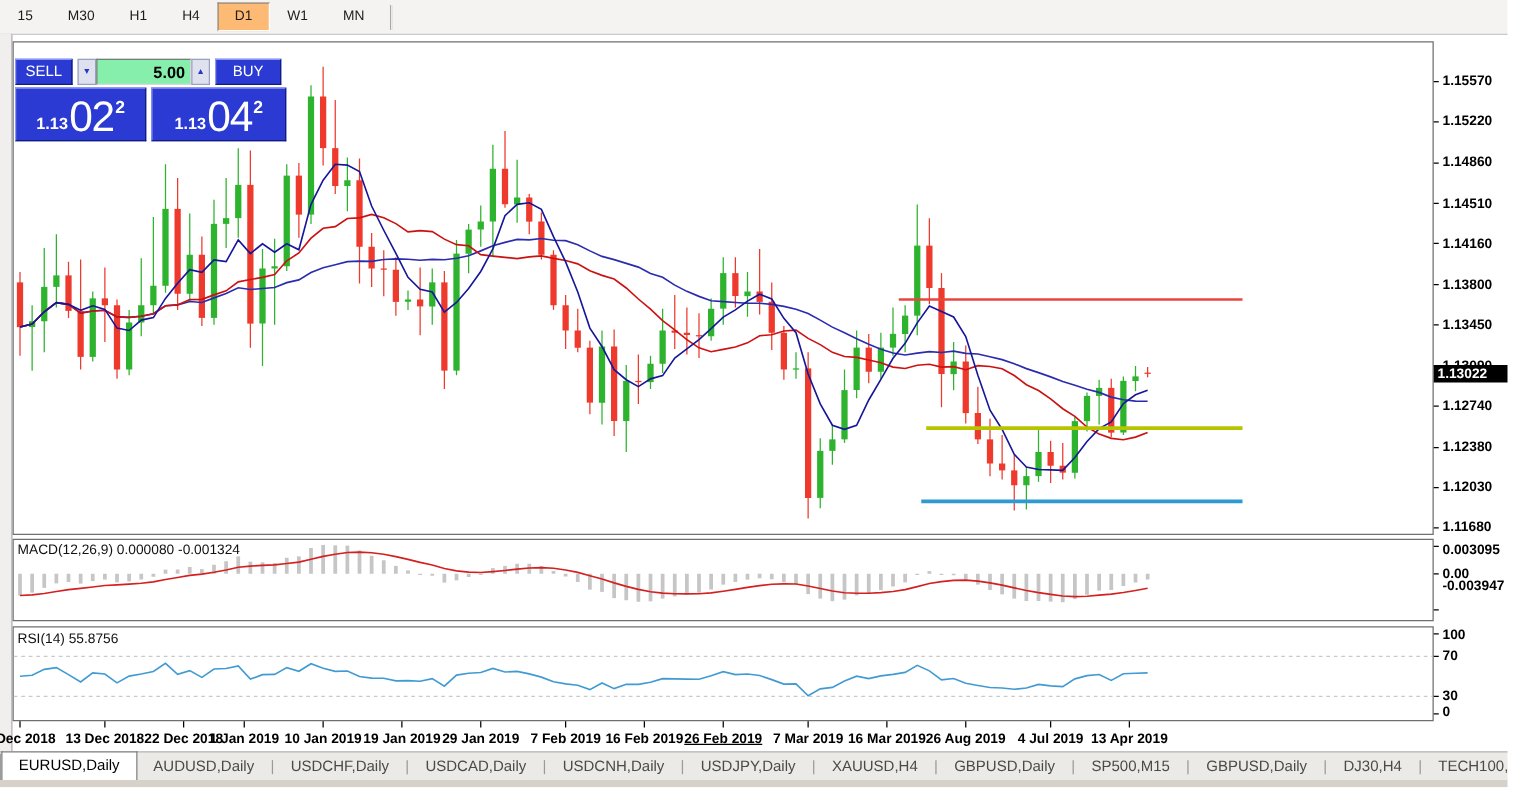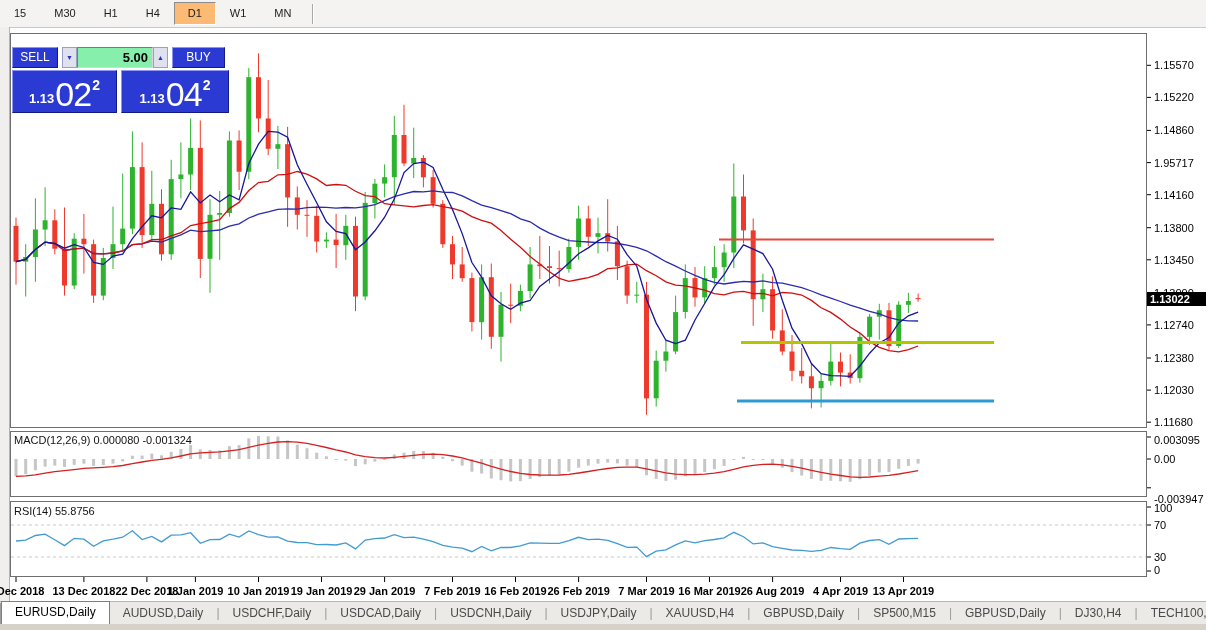--- a/index.html
+++ b/index.html
@@ -38,21 +38,21 @@
   .gap4{width:4px;} .gap2{height:2px;}
   #trade-row2{display:flex;height:43px;}
   .big-price{background:#2b3ad2;border:1px solid;border-color:#8d96f2 #121c7e #121c7e #8d96f2;
              box-sizing:border-box;color:#fff;display:flex;align-items:flex-end;justify-content:center;
              padding-bottom:3px;cursor:pointer;}
   #sell-panel{width:105px;} #buy-panel{width:108px;}
   .bp-small{font-size:13px;font-weight:bold;margin:0 1px 3px 0;}
   .bp-big{font-size:34px;font-weight:400;line-height:30px;letter-spacing:-1px;}
   .bp-sup{font-size:14px;font-weight:bold;margin:0 0 16px 1px;}
   
-  .axis-label{position:absolute;left:1154px;transform:translateY(-50%);font-size:11px;font-weight:normal;
+  .axis-label{position:absolute;left:1154px;transform:translateY(-50%);font-size:11px;font-weight:bold;
               color:#000;white-space:nowrap;z-index:4;}
   #price-box{position:absolute;left:1147px;width:62px;height:14px;background:#000;color:#fff;
              font-size:11px;font-weight:bold;text-align:left;padding:0 0 0 3px;line-height:14px;
              transform:translateY(-50%);z-index:5;}
   .date-label{position:absolute;top:585px;transform:translateX(-50%);font-size:11px;font-weight:bold;
               color:#000;white-space:nowrap;z-index:4;}
   
   #tabbar{position:absolute;left:0;top:601px;width:1212px;height:22px;background:#eceae7;
           border-top:1px solid #b5b5b5;display:flex;align-items:flex-end;z-index:6;}
   #tabbar .lead{width:10px;height:21px;border-right:1px solid #9c9c9c;background:#eceae7;}
@@ -515,44 +515,44 @@
       <div class="tab">GBPUSD,Daily</div>
       <span class="tab-sep">|</span>
       <div class="tab">DJ30,H4</div>
       <span class="tab-sep">|</span>
       <div class="tab">TECH100,H1</div>
     </div>
   <div id="bottom-strip"></div>
 <div class="axis-label" style="top: 65.3082px;">1.15570</div>
     <div class="axis-label" style="top: 97.4172px;">1.15220</div>
     <div class="axis-label" style="top: 130.444px;">1.14860</div>
-    <div class="axis-label" style="top: 162.553px;">1.95717</div>
+    <div class="axis-label" style="top: 162.553px;">1.14510</div>
     <div class="axis-label" style="top: 194.662px;">1.14160</div>
     <div class="axis-label" style="top: 227.688px;">1.13800</div>
     <div class="axis-label" style="top: 259.797px;">1.13450</div>
     <div class="axis-label" style="top: 292.823px;">1.13090</div>
     <div class="axis-label" style="top: 324.932px;">1.12740</div>
     <div class="axis-label" style="top: 357.959px;">1.12380</div>
     <div class="axis-label" style="top: 390.068px;">1.12030</div>
     <div class="axis-label" style="top: 422.177px;">1.11680</div>
     <div class="axis-label" style="top: 440px;">0.003095</div>
     <div class="axis-label" style="top: 459px;">0.00</div>
-    <div class="axis-label" style="top: 499px;">-0.003947</div>
+    <div class="axis-label" style="top: 469px;">-0.003947</div>
     <div class="axis-label" style="top: 508px;">100</div>
     <div class="axis-label" style="top: 525px;">70</div>
     <div class="axis-label" style="top: 557px;">30</div>
     <div class="axis-label" style="top: 570px;">0</div>
     <div class="date-label" style="left: 16px;">4 Dec 2018</div>
     <div class="date-label" style="left: 83.9px;">13 Dec 2018</div>
     <div class="date-label" style="left: 146.95px; text-align: right;">22 Dec 2018</div>
     <div class="date-label" style="left: 195.45px;">1 Jan 2019</div>
     <div class="date-label" style="left: 258.5px;">10 Jan 2019</div>
     <div class="date-label" style="left: 321.55px;">19 Jan 2019</div>
     <div class="date-label" style="left: 384.6px;">29 Jan 2019</div>
     <div class="date-label" style="left: 452.5px;">7 Feb 2019</div>
     <div class="date-label" style="left: 515.55px;">16 Feb 2019</div>
-    <div class="date-label" style="left: 578.6px;">26 Feb 2019</div>
+    <div class="date-label" style="left: 578.6px; text-decoration: underline;">26 Feb 2019</div>
     <div class="date-label" style="left: 646.5px;">7 Mar 2019</div>
     <div class="date-label" style="left: 709.55px;">16 Mar 2019</div>
     <div class="date-label" style="left: 772.6px;">26 Aug 2019</div>
-    <div class="date-label" style="left: 840.5px;">4 Apr 2019</div>
+    <div class="date-label" style="left: 840.5px;">4 Jul 2019</div>
     <div class="date-label" style="left: 903.55px;">13 Apr 2019</div>
   </div>
 
 </body></html>

